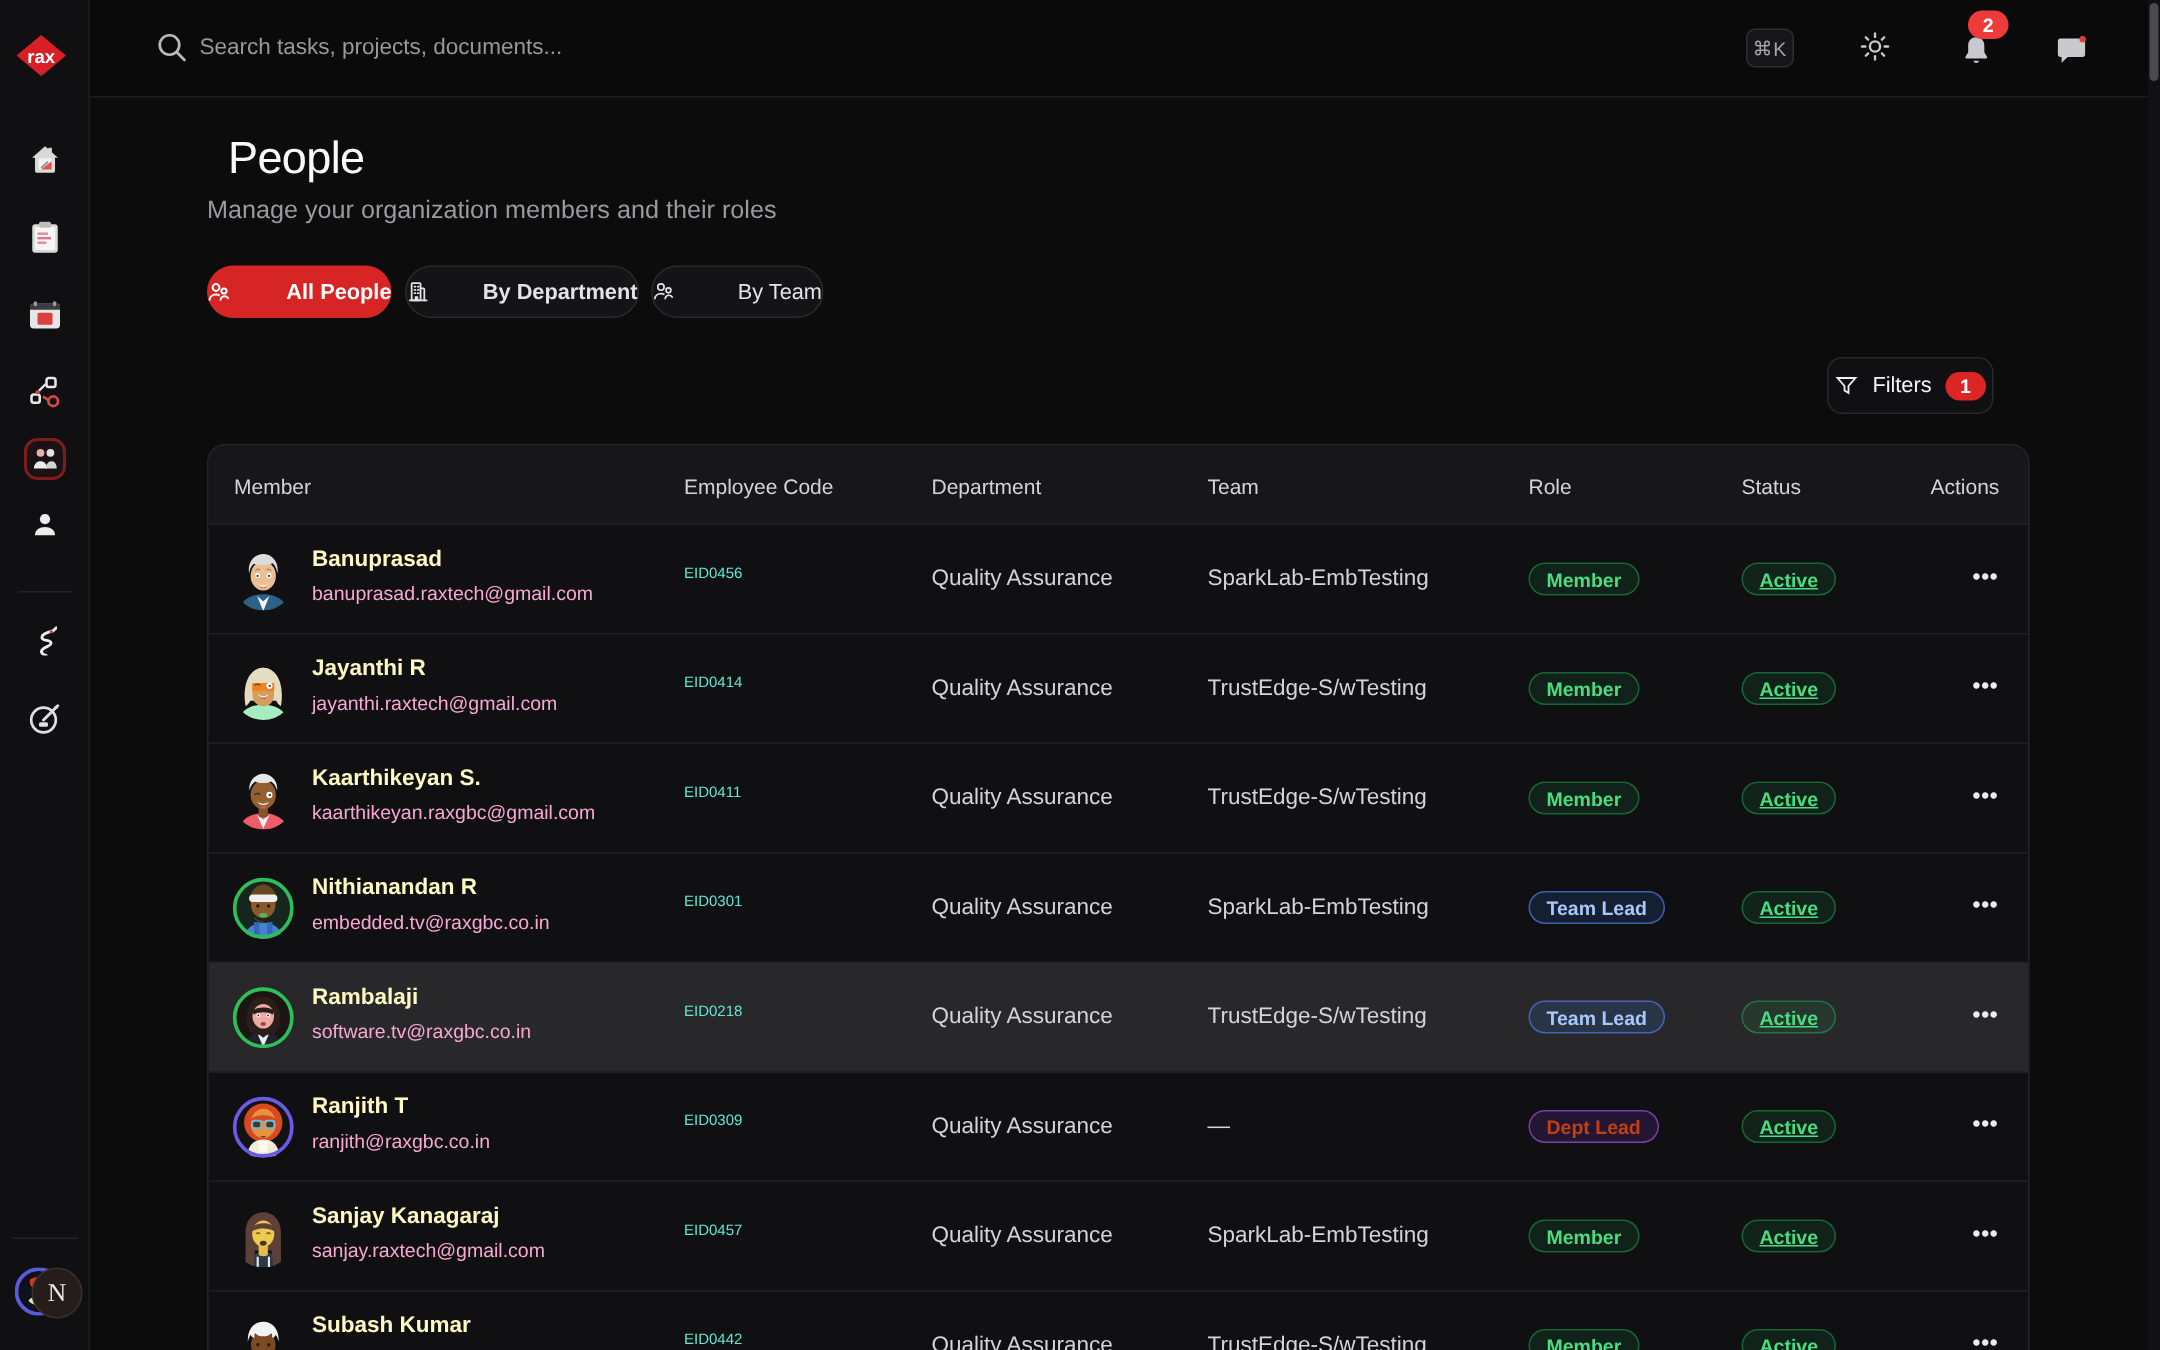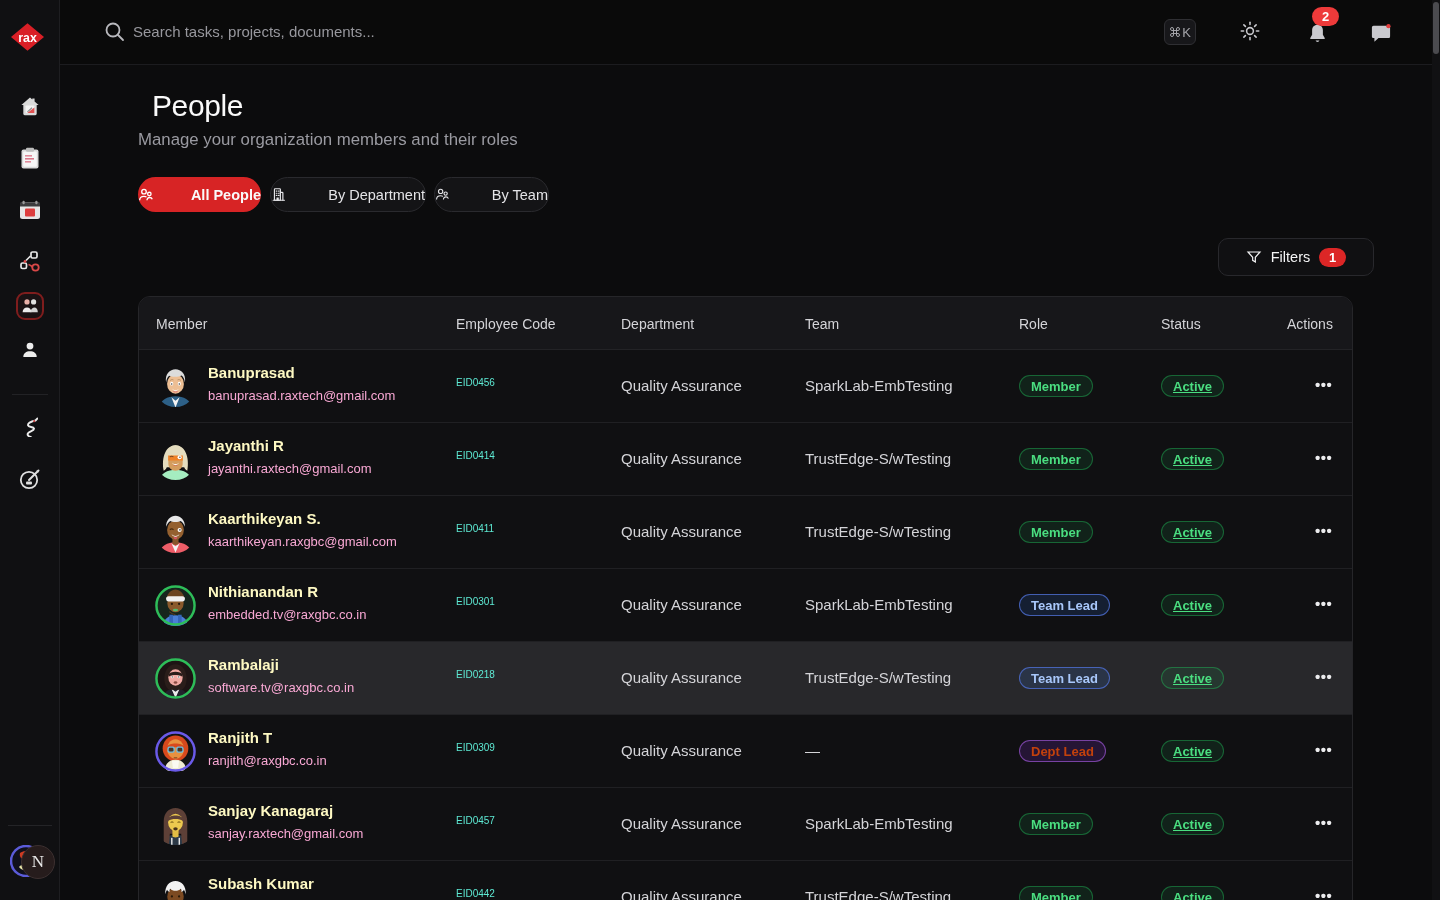--- a/index.html
+++ b/index.html
@@ -31,21 +31,21 @@
     color:#fafafa; letter-spacing:-.4px; line-height:34px; }
   #subtitle { position:absolute; left:78px; top:64.5px; font-size:16.8px; color:#9a9aa1; }
   .pill { position:absolute; top:112px; height:35px; border-radius:18px;
     display:flex; align-items:center; justify-content:space-between; gap:8px;
     font-size:14.5px; font-weight:600; color:#fafafa; }
   .pill.inactive { background:#141416; border:1px solid #2a2a2e; color:#e4e4e7; font-weight:500; }
   #searchbox { position:absolute; left:78px; top:173px; width:1060px; height:38px;
     background:#111113; border:1px solid #28282c; border-radius:10px;
     display:flex; align-items:center; padding-left:14px;
     font-size:14.5px; color:#8b8b90; }
-  #filters { position:absolute; left:1158px; top:173px; width:156px; height:38px;
+  #filters { position:absolute; left:1158px; top:173px; width:111px; height:38px;
     background:#101012; border:1px solid #28282c; border-radius:10px;
     display:flex; align-items:center; justify-content:center; gap:9px;
     font-size:14.5px; font-weight:500; color:#f4f4f5; }
   #fbadge { min-width:27px; height:19px; background:#dc2626; border-radius:10px;
     color:#fff; font-size:13px; font-weight:700; display:flex; align-items:center;
     justify-content:center; }
   
   #table { position:absolute; left:78px; top:231px; width:1215px; height:660px;
     background:#101012; border:1px solid #262629; border-radius:12px; overflow:hidden; }
   #thead { height:53px; background:#17171a; border-bottom:1px solid #232326;
@@ -180,21 +180,21 @@
 
   <div class="pill" style="left:78px;width:123px;background:#d72425;">
     <svg width="16" height="16" viewBox="0 0 24 24" fill="none" stroke="#fff" stroke-width="2">
         <circle cx="9" cy="7" r="3.4"></circle>
         <path d="M2.5 20c0-3.6 2.9-6 6.5-6 1.4 0 2.7.4 3.8 1"></path>
         <circle cx="17" cy="10.5" r="2.6"></circle>
         <path d="M13.5 20c0-2.6 1.6-4.3 3.9-4.3 1.9 0 3.4 1.1 4 2.8"></path>
       </svg>
     <span>All People</span>
     </div>
-  <div class="pill inactive" style="left:210px;width:156px;">
+  <div class="pill inactive" style="left:210px;width:156px;font-weight:bold;">
     <svg width="15" height="15" viewBox="0 0 24 24" fill="none" stroke="#e4e4e7" stroke-width="1.9" stroke-linecap="round">
         <rect x="5.5" y="2.8" width="9.5" height="18.4" rx="1"></rect>
         <path d="M15 8.5h3c.6 0 1 .4 1 1v11.7"></path>
         <path d="M3.5 21.2h18"></path>
         <path d="M8.5 6.5h1m2.5 0h1m-4.5 3.5h1m2.5 0h1m-4.5 3.5h1m2.5 0h1"></path>
         <path d="M9.7 21v-3.2h1.8V21"></path>
       </svg>
     <span>By Department</span>
     </div>
   <div class="pill inactive" style="left:374px;width:115px;">

